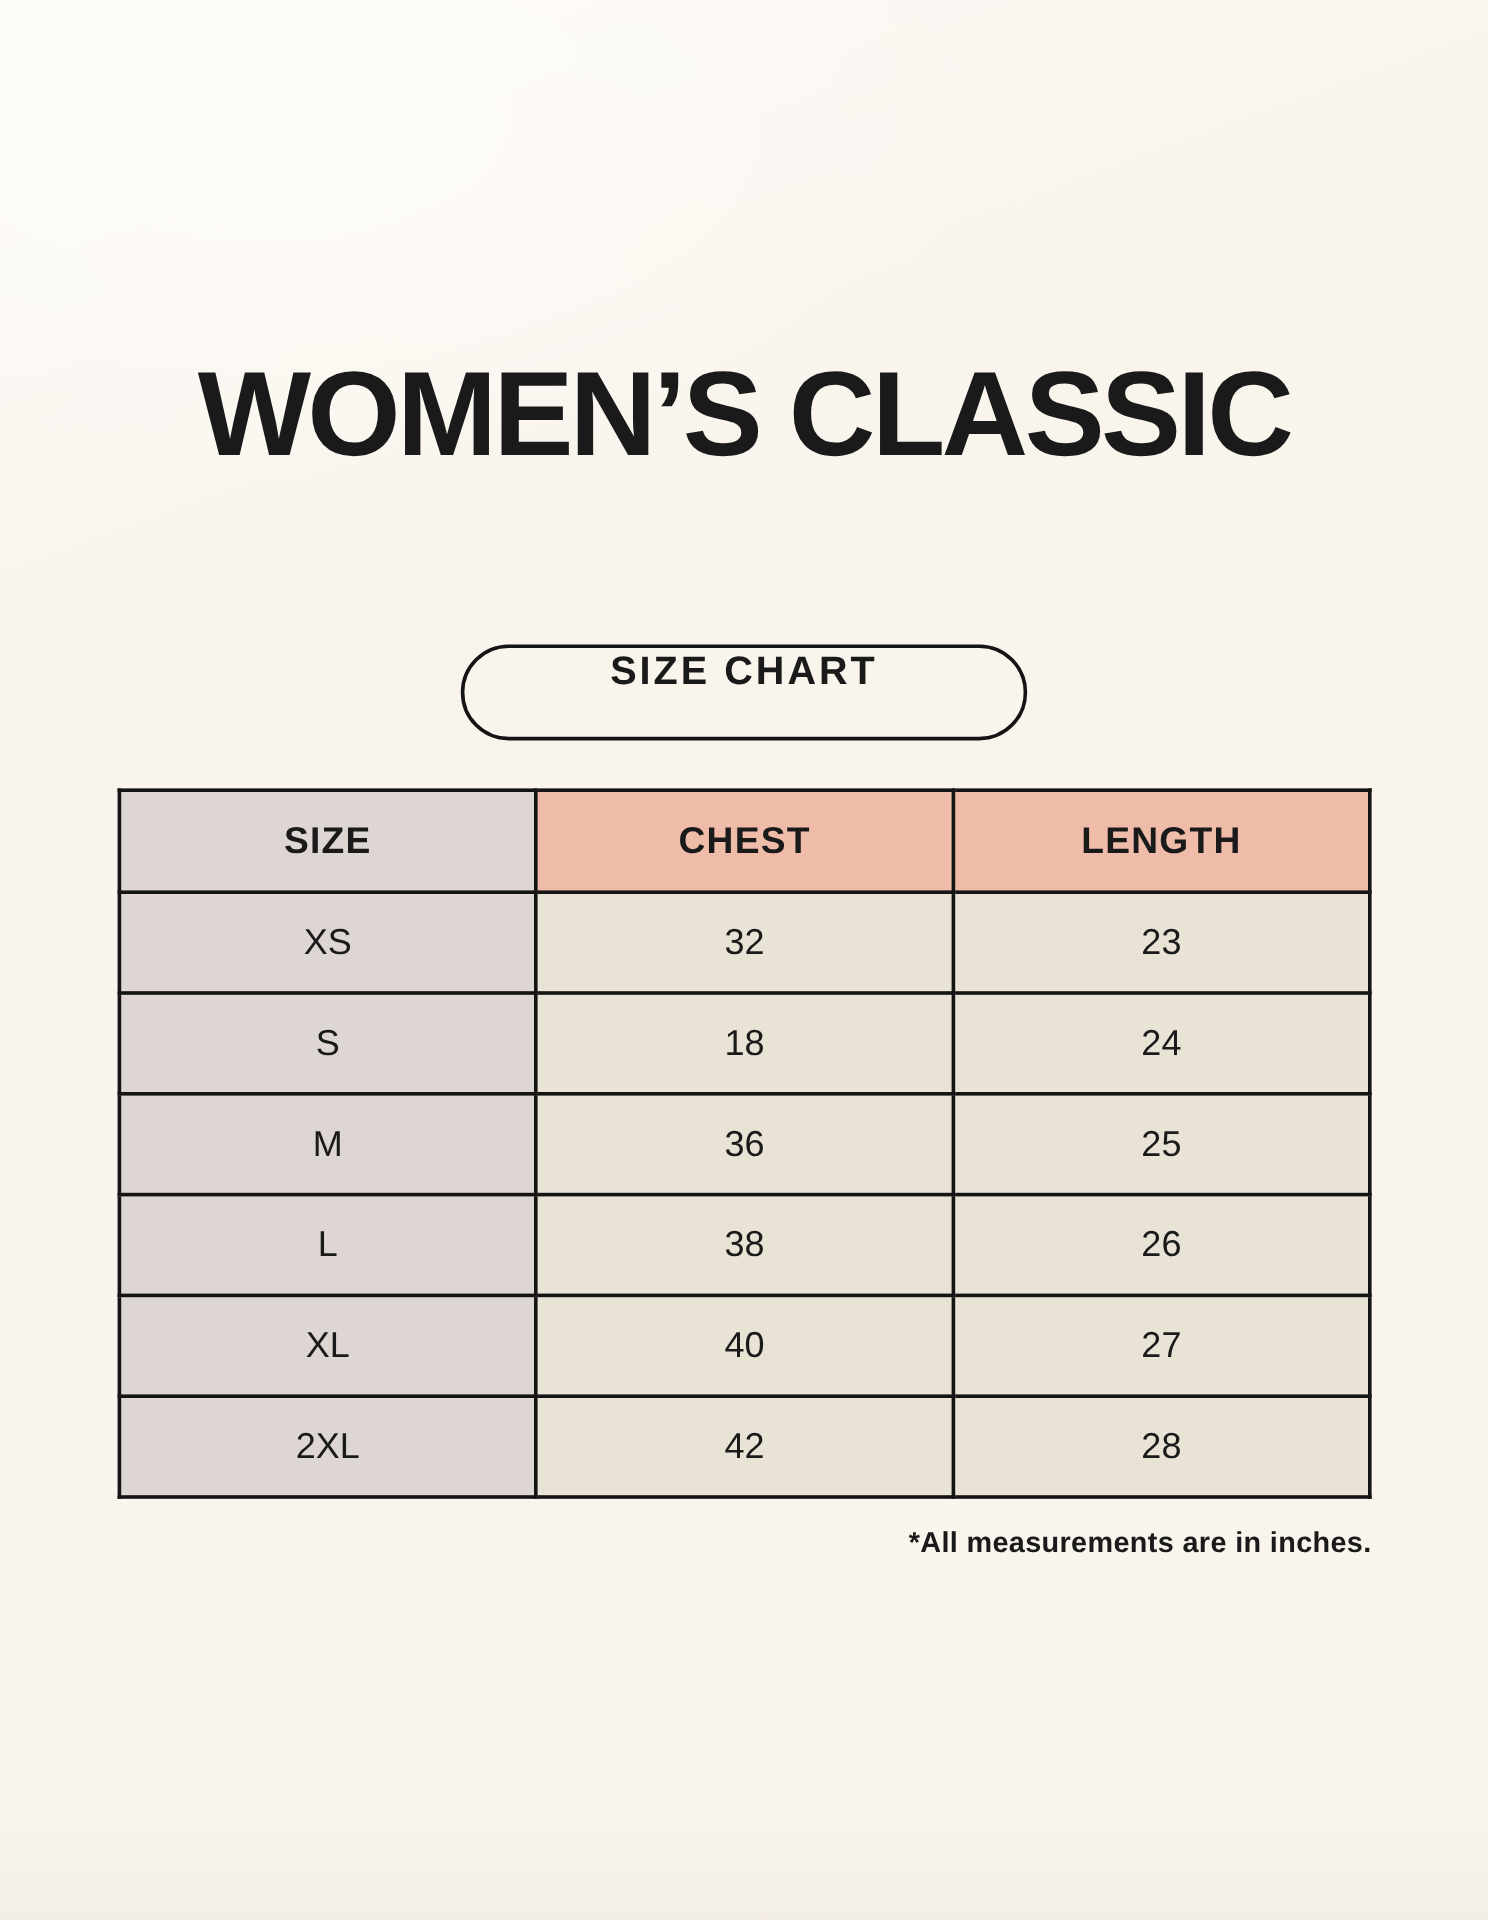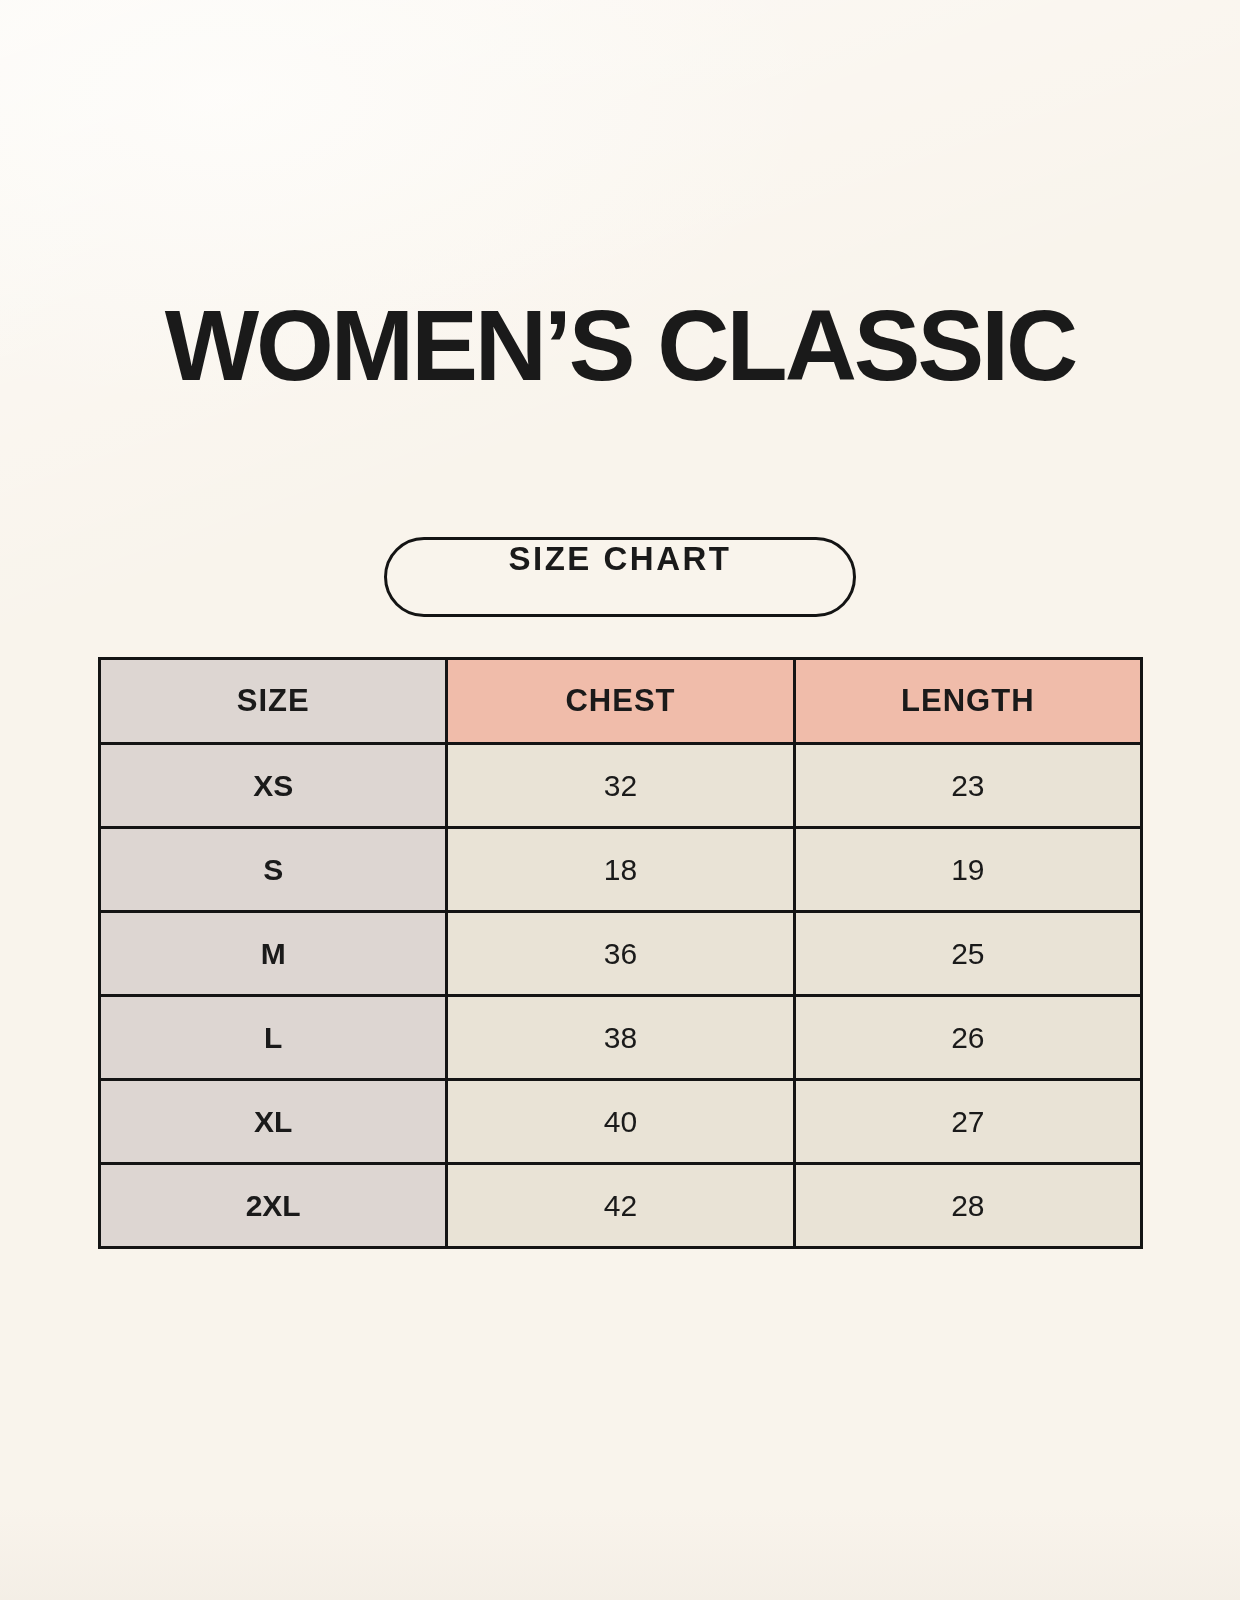--- a/index.html
+++ b/index.html
@@ -79,21 +79,21 @@
     font-size: 31px;
     font-weight: 700;
     letter-spacing: 1px;
   }
   .size-table td {
     height: 81px;
     font-size: 30px;
     font-weight: 400;
   }
   .size-table td:first-child {
-    font-weight: 700;
+    font-weight: 400;
     text-align: center;
   }
   .size-table thead th:first-child {
     background: var(--size-column-gray, #ddd6d2);
   }
   .size-table thead th:not(:first-child) {
     background: var(--header-pink, #f0bcaa);
   }
   .size-table tbody td:first-child {
     background: var(--size-column-gray, #ddd6d2);
@@ -136,21 +136,21 @@
     </thead>
     <tbody>
       <tr>
         <td>XS</td>
         <td>32</td>
         <td>23</td>
       </tr>
       <tr>
         <td>S</td>
         <td>18</td>
-        <td>19</td>
+        <td>24</td>
       </tr>
       <tr>
         <td>M</td>
         <td>36</td>
         <td>25</td>
       </tr>
       <tr>
         <td>L</td>
         <td>38</td>
         <td>26</td>
@@ -161,14 +161,15 @@
         <td>27</td>
       </tr>
       <tr>
         <td>2XL</td>
         <td>42</td>
         <td>28</td>
       </tr>
     </tbody>
   </table>
 
+  <div class="footnote">*All measurements are in inches.</div>
 
 </div>
 
 </body></html>

